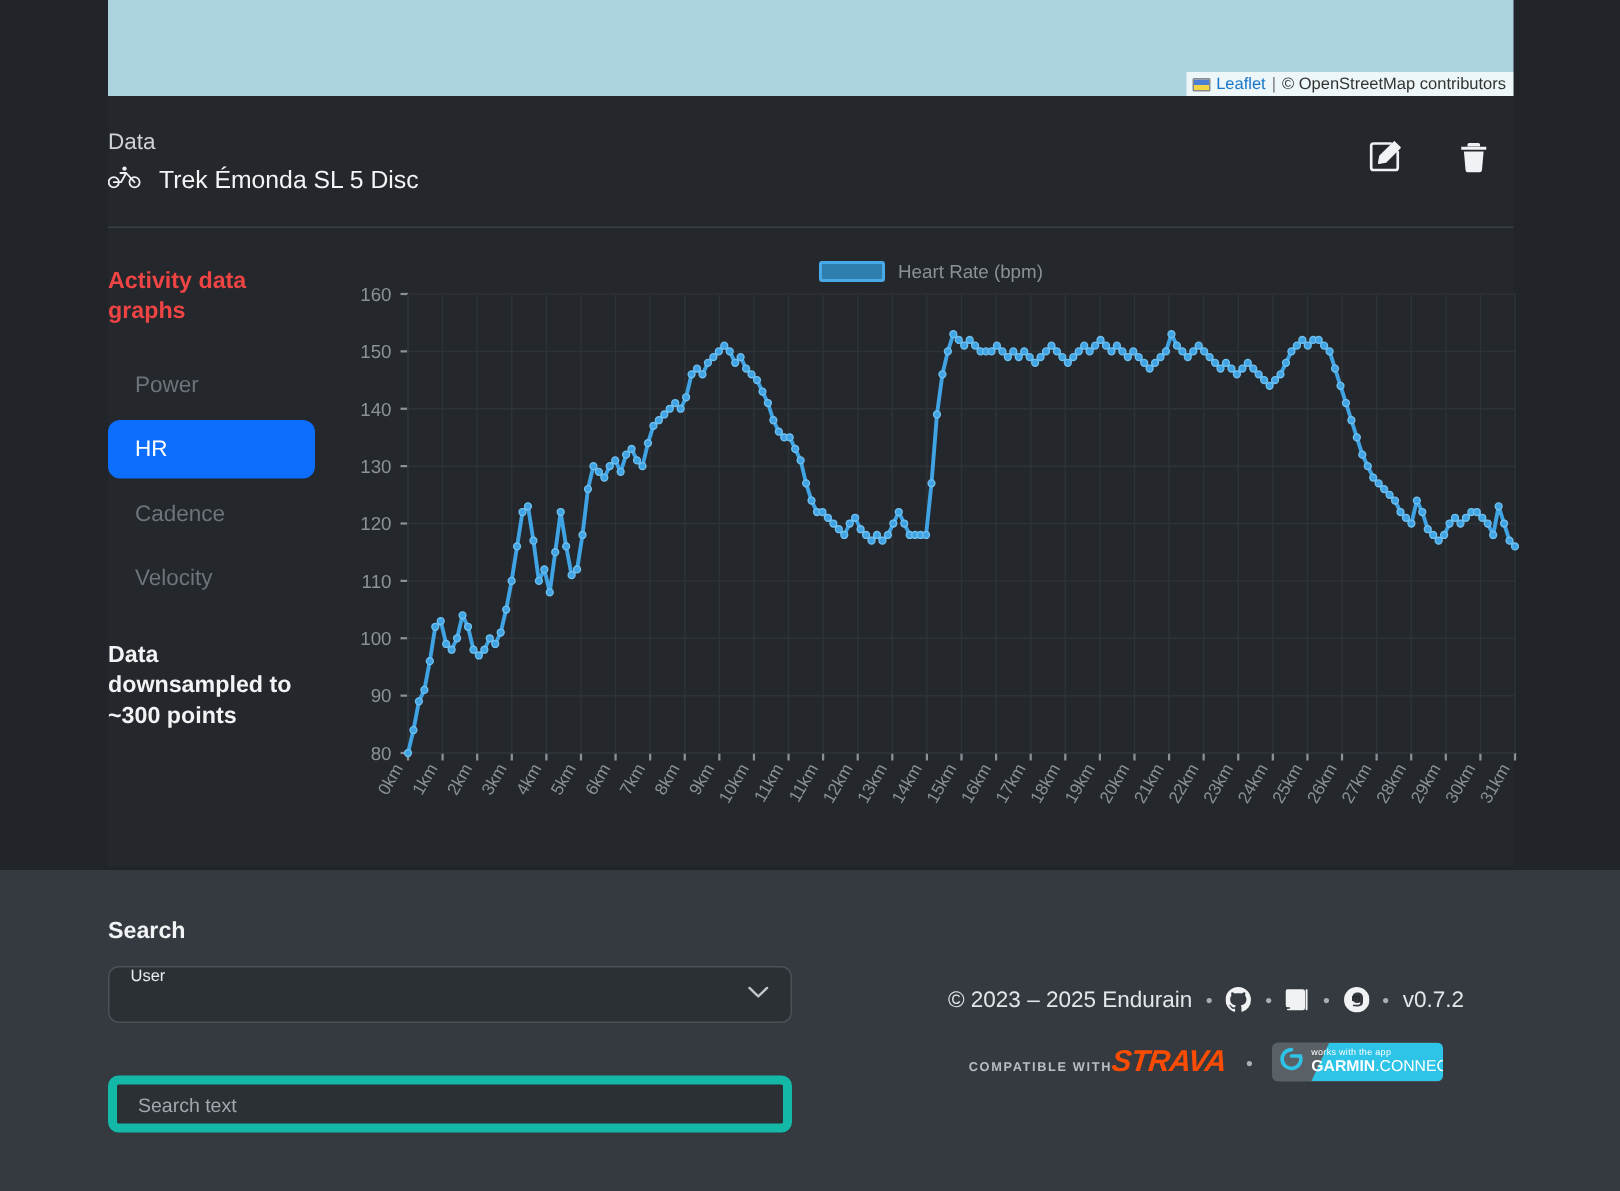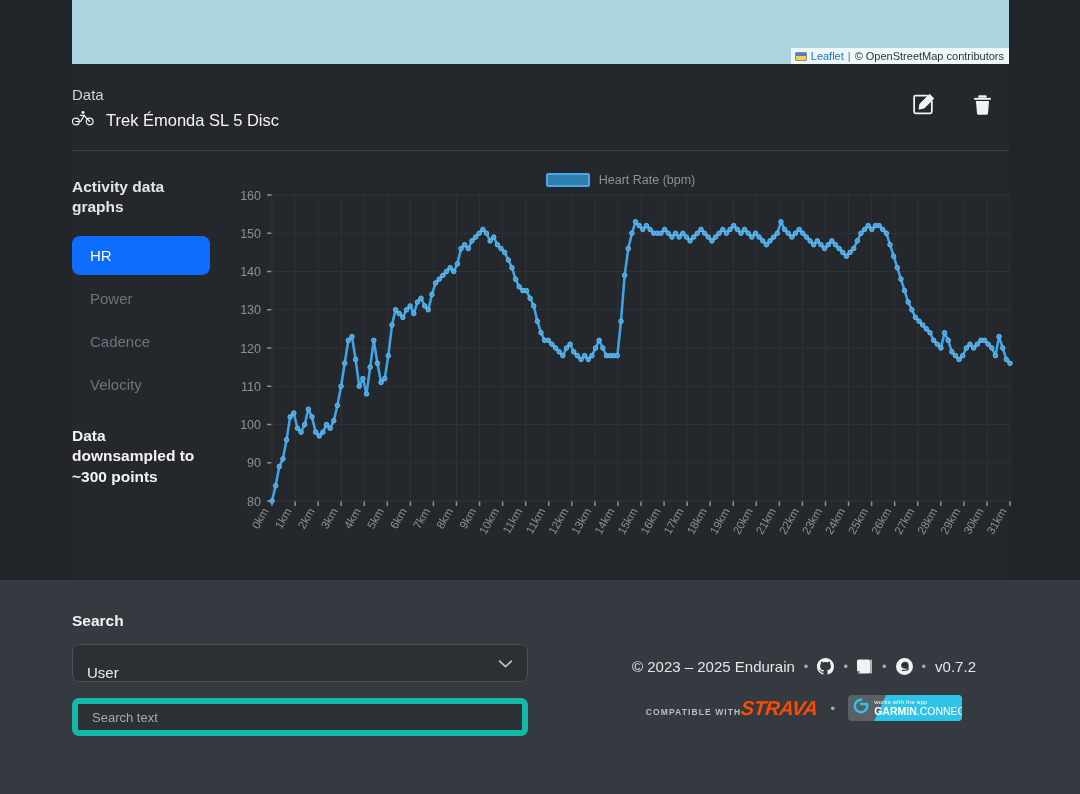--- a/index.html
+++ b/index.html
@@ -52,21 +52,21 @@
   .gear-actions { display: flex; align-items: center; gap: 34px; padding-right: 14px; padding-top: 6px; }
   .icon-btn { color: #f0f3f5; background: none; border: 0; cursor: pointer; display: block; padding: 0; }
 
   
   .graph-section {
     display: flex; gap: 0;
     padding: 22px 0 34px 0;
     border-top: 1px solid #3a3f44;
   }
   .side { width: 160px; flex: 0 0 160px; padding-top: 4px; }
-  .side h3 { font-size: 15.5px; color: #e5e5e5; line-height: 1.32; font-weight: bold; margin-bottom: 18px; width: 120px; }
+  .side h3 { font-size: 15.5px; color: #ef4444; line-height: 1.32; font-weight: bold; margin-bottom: 18px; width: 120px; }
   .btn-list { display: flex; flex-direction: column; gap: 4px; margin-bottom: 22px; }
   .gbtn {
     text-align: left; border: 0; border-radius: 8px;
     padding: 11px 0 11px 18px;
     font-size: 15px; font-family: inherit;
     background: transparent; color: #6d747c; cursor: pointer;
     width: 138px;
   }
   .gbtn.active { background: #0d6efd; color: #ffffff; }
   .side .note { font-size: 15.5px; color: #f1f3f5; font-weight: bold; line-height: 1.32; width: 130px; }
@@ -95,23 +95,23 @@
   .footer {
     position: absolute; left: 0; top: 580px; width: 1080px; height: 214px;
     background: #343a40;
   }
   .footer-inner { display: flex; padding: 32px 0 0 72px; }
   .search-col { width: 456px; }
   .search-title { font-size: 15.5px; color: #f1f3f5; font-weight: bold; margin-bottom: 14px; }
   .select-box {
     position: relative; width: 456px; height: 38px;
     background: #2b3035; border: 1px solid #4b5257; border-radius: 7px;
-    display: flex; align-items: flex-end; padding: 0 14px;
-    font-size: 15px; color: #e8eaed; cursor: pointer;
-    margin-bottom: 16px;
+    display: flex; align-items: flex-start; padding: 0 14px;
+    font-size: 11px; color: #e8eaed; cursor: pointer;
+    margin-bottom: 35px;
   }
   .chev { position: absolute; right: 14px; top: 50%; transform: translateY(-50%); color: #c2c7cc; }
   .text-box {
     width: 456px; height: 38px;
     background: #2b3035; border: 6px solid #14b8a6; border-radius: 7px;
     display: flex; align-items: center; padding: 0 14px;
     font-size: 13px; color: #a2a8ae; cursor: text;
   }
   .brand-col {
     flex: 1; display: flex; flex-direction: column;
@@ -192,22 +192,22 @@
           </svg>
         </button>
       </div>
     </div>
 
     <div class="graph-section">
 
       <div class="side">
         <h3>Activity data graphs</h3>
         <div class="btn-list">
+          <button class="gbtn">Power</button>
           <button class="gbtn active">HR</button>
-          <button class="gbtn">Power</button>
           <button class="gbtn">Cadence</button>
           <button class="gbtn">Velocity</button>
         </div>
         <div class="note">Data downsampled to ~300 points</div>
       </div>
 
       <div class="chart-wrap">
         <div class="legend">
           <span class="legend-swatch"></span>
           <span class="legend-label">Heart Rate (bpm)</span>

